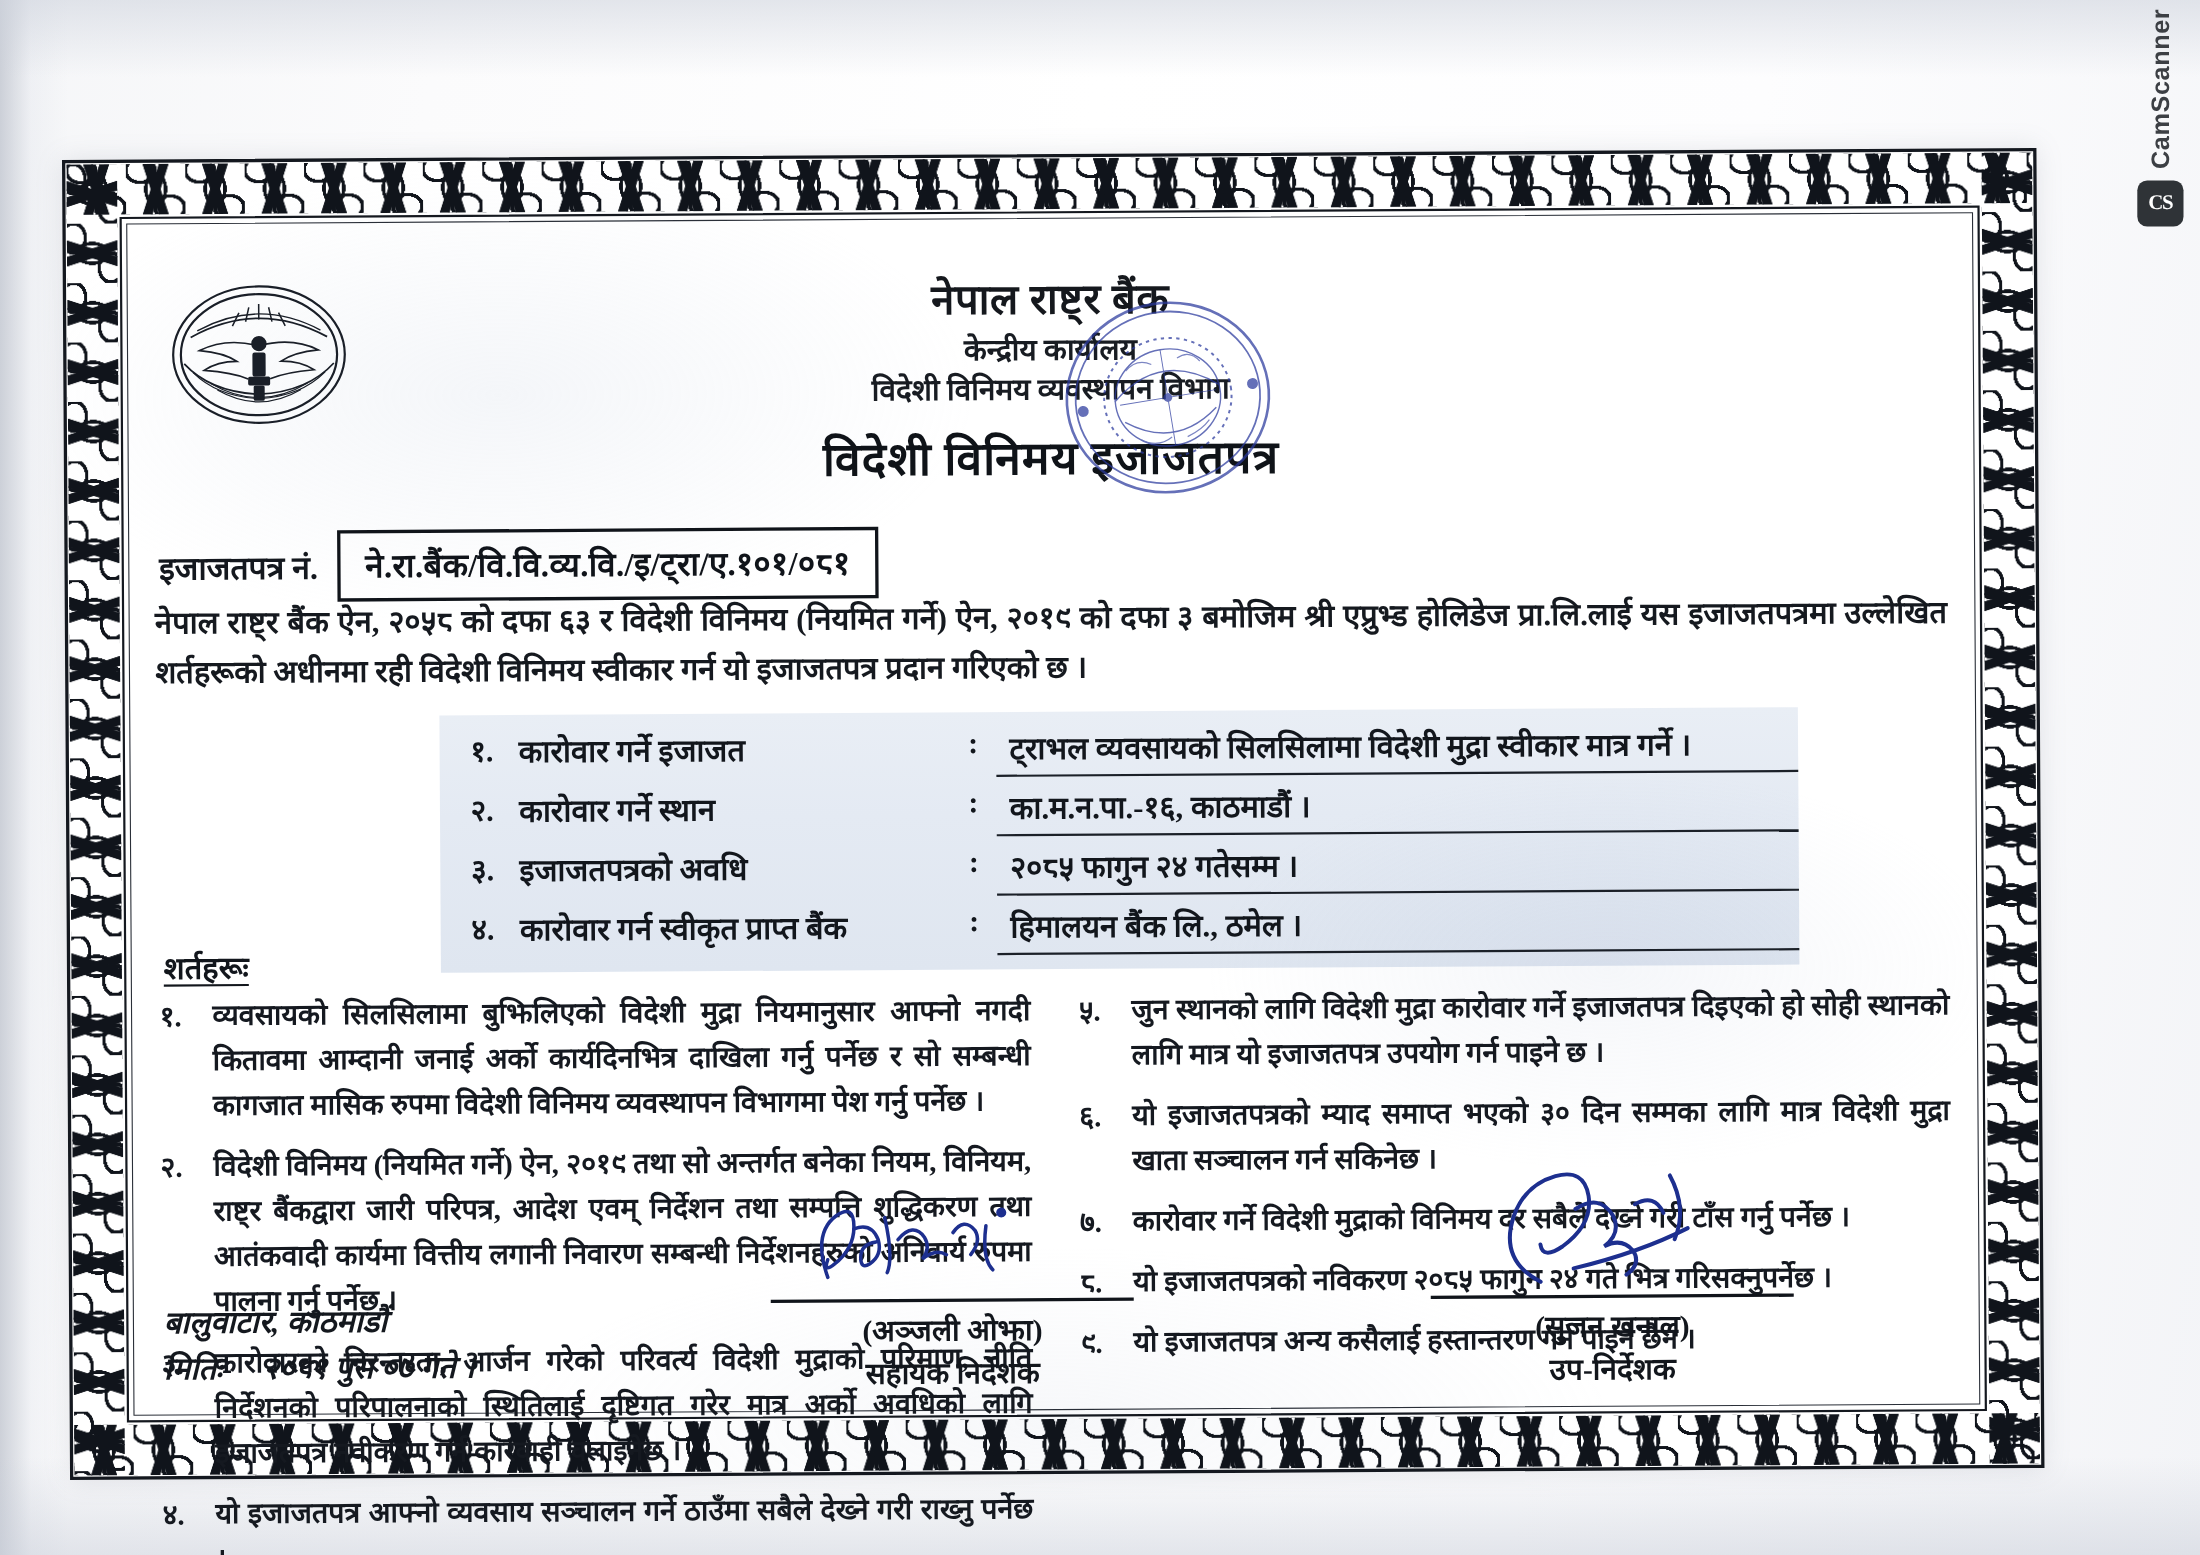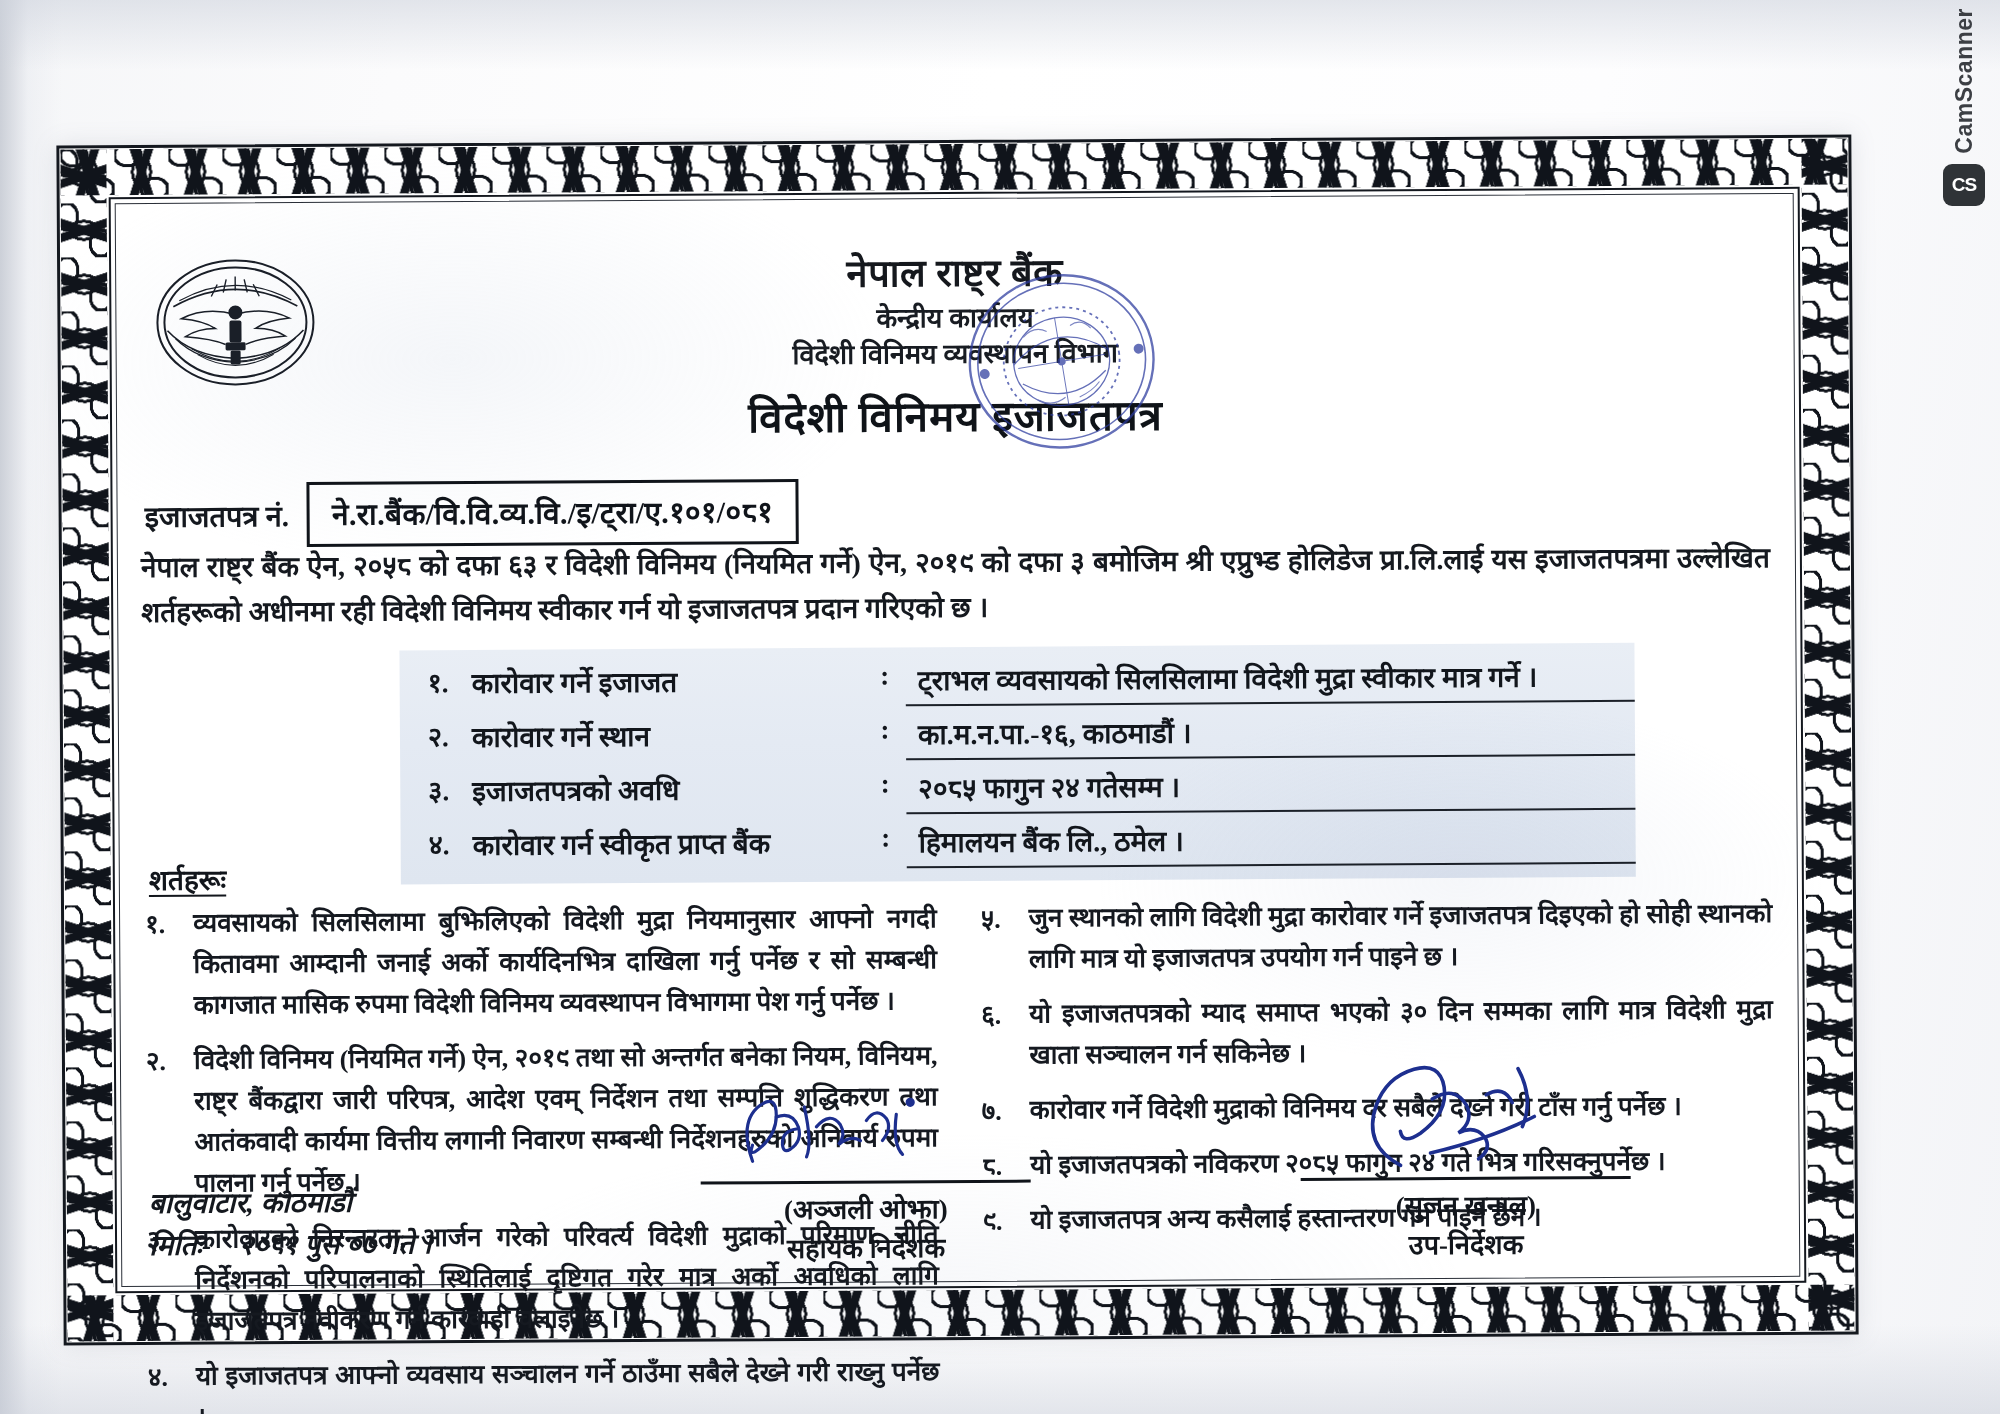--- a/index.html
+++ b/index.html
@@ -62,21 +62,21 @@
     white-space: nowrap;
   }
   .cs-badge {
     width: 42px; height: 42px;
     border-radius: 9px;
     background: #2f3337;
     color: #ffffff;
     display: flex;
     align-items: center;
     justify-content: center;
-    font-family: Liberation Sans, sans-serif;
+    font-family: Liberation Serif, serif;
     font-size: 19px;
     font-weight: 700;
     letter-spacing: -1px;
   }
 
   
   .certificate {
     position: absolute;
     left: 60px; top: 140px;
     width: 1795px; height: 1200px;

